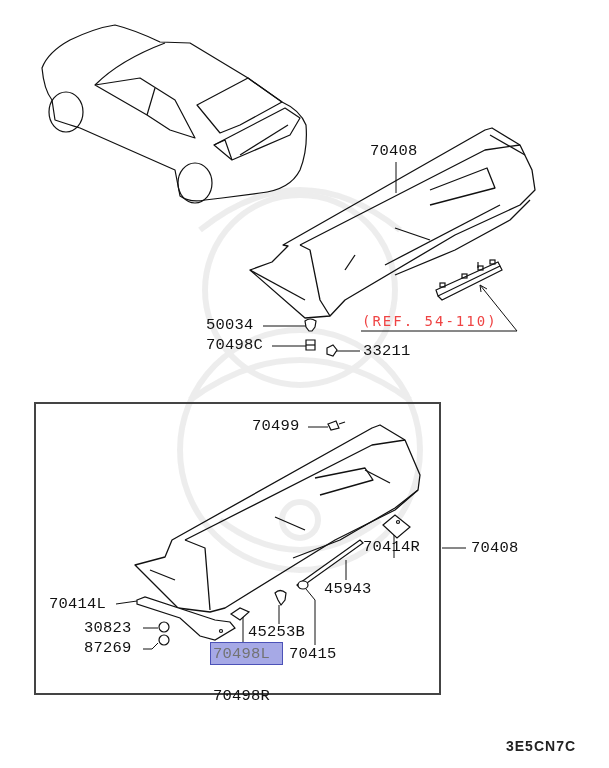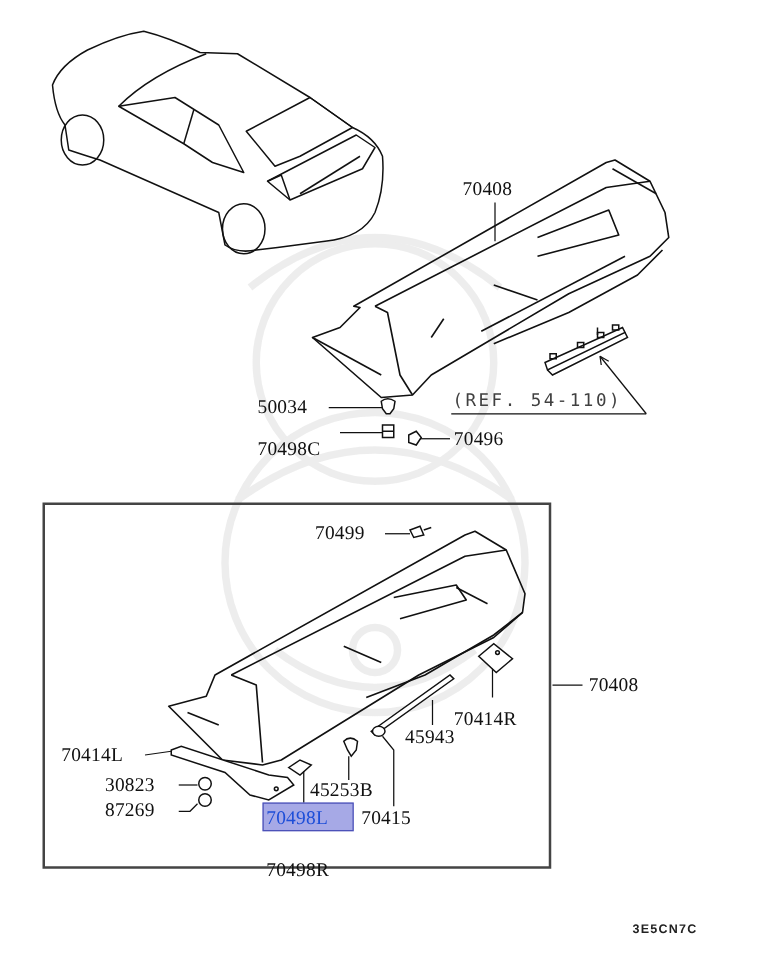--- a/index.html
+++ b/index.html
@@ -1,26 +1,26 @@
 <!DOCTYPE html>
 <html><head>
   <meta charset="utf-8">
   <style>
     html, body { margin: 0; padding: 0; background: #ffffff; }
     body { width: 609px; height: 768px; position: relative; overflow: hidden;
            font-family: "Liberation Sans", "DejaVu Sans", sans-serif; }
     #diagram { position: absolute; left: 0; top: 0; width: 609px; height: 768px; }
     .lbl { position: absolute; font-size: 15.5px; color: #111; line-height: 1; white-space: nowrap;
-           letter-spacing: 0.2px; font-family: Liberation Serif, serif; text-align: center; }
+           letter-spacing: 0.2px; font-family: Liberation Mono, monospace; text-align: center; }
     .ref { position: absolute; font-family: "DejaVu Sans Mono", "Liberation Mono", monospace;
-           font-size: 14px; color: #404040; letter-spacing: 2px; line-height: 1; white-space: nowrap; }
+           font-size: 14px; color: #ef4444; letter-spacing: 2px; line-height: 1; white-space: nowrap; }
     .highlight { position: absolute; background: #a6a9e6; border: 1.5px solid #4c52b8;
                  box-sizing: border-box; }
     .code { position: absolute; font-family: "Liberation Sans", "DejaVu Sans", sans-serif;
-            font-size: 10px; font-weight: bold; letter-spacing: 1px; color: #222; }
+            font-size: 14px; font-weight: bold; letter-spacing: 1px; color: #222; }
     .frame { position: absolute; border: 2px solid #444; box-sizing: border-box; }
   </style>
 </head>
 <body>
 
 <svg id="diagram" viewBox="0 0 609 768" xmlns="http://www.w3.org/2000/svg">
 
   <g fill="none" stroke="#ececec" stroke-width="6" opacity="0.9">
     <circle cx="300" cy="290" r="95"></circle>
     <circle cx="300" cy="450" r="120"></circle>
@@ -132,31 +132,31 @@
     <line x1="243" y1="617" x2="243" y2="643"></line>
     <line x1="279" y1="605" x2="279" y2="624"></line>
     <path d="M306 589 L315 600 L315 645"></path>
   </g>
 </svg>
 
 <div class="frame" style="left:34px; top:402px; width:407px; height:293px;"></div>
 
 <div class="lbl" style="left:370px; top:144px;">70408</div>
 <div class="lbl" style="left:206px; top:318px;">50034</div>
-<div class="lbl" style="left:206px; top:352px;">70498C</div>
-<div class="lbl" style="left:363px; top:344px;">70496</div>
+<div class="lbl" style="left:206px; top:338px;">70498C</div>
+<div class="lbl" style="left:363px; top:344px;">33211</div>
 <div class="ref" style="left:362px; top:314px;">(REF. 54-110)</div>
 
 <div class="lbl" style="left:252px; top:419px;">70499</div>
 <div class="lbl" style="left:471px; top:541px;">70408</div>
-<div class="lbl" style="left:363px; top:568px;">70414R</div>
+<div class="lbl" style="left:363px; top:540px;">70414R</div>
 <div class="lbl" style="left:324px; top:582px;">45943</div>
 <div class="lbl" style="left:49px; top:597px;">70414L</div>
 <div class="lbl" style="left:84px; top:621px;">30823</div>
 <div class="lbl" style="left:84px; top:641px;">87269</div>
 <div class="lbl" style="left:248px; top:625px;">45253B</div>
 
 <div class="highlight" style="left:210px; top:642px; width:73px; height:23px;"></div>
-<div class="lbl" style="left:213px; top:647px; color:#1d4ed8;">70498L</div>
+<div class="lbl" style="left:213px; top:647px; color:#737373;">70498L</div>
 <div class="lbl" style="left:289px; top:647px;">70415</div>
 <div class="lbl" style="left:213px; top:669px;margin-top:20px;">70498R</div>
 
 <div class="code" style="left:506px; top:738px;">3E5CN7C</div>
 
 </body></html>

